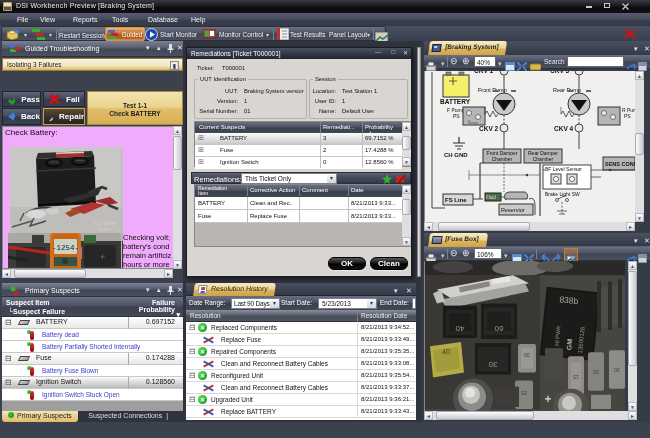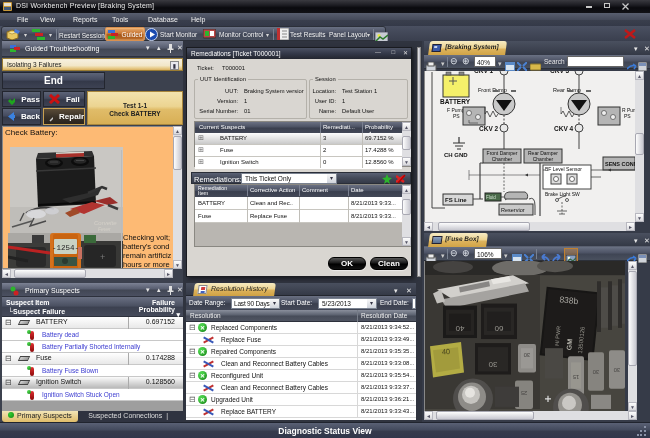--- a/index.html
+++ b/index.html
@@ -39,21 +39,21 @@
 .hico { position:absolute; top:3px; font-size:7px; color:#e8e8e8; }
 .isobar { position:absolute; left:0; top:17px; width:181px; height:13px; font-size:6.5px; color:#222; padding:2px 0 0 4px;
   background:linear-gradient(#f7f1e0, #f2e7c8 60%, #e8cd8c 82%, #d9b163); border:1px solid #9a7c33; }
 .dkbtn { position:absolute; display:flex; align-items:center; justify-content:center; color:#fff; font-weight:bold;
   background:linear-gradient(#5d6478, #454b5f 45%, #343949 55%, #3d4253); border:1px solid #23262f; }
 .dkbtn.sm { font-size:8px; justify-content:flex-start; padding-left:5px; }
 .dkbtn.sm svg { margin-right:6px !important; }
 .dkbtn.rep { background:linear-gradient(#5a4c38, #3a3228 50%, #2a241d); border:1px solid #c8a050; }
 .goldbtn { position:absolute; left:85px; top:50px; width:96px; height:34px; text-align:center; font-size:6.5px; font-weight:bold; color:#222; padding-top:10px; line-height:8px;
   background:linear-gradient(#f3e3ae, #ecd491 45%, #e0bc69 55%, #d8af55); border:1px solid #a8863c; }
-.gtcontent { position:absolute; left:0px; top:85px; width:171px; height:143px; background:#fdba74; overflow:hidden; border:1px solid #888; border-right:none; }
+.gtcontent { position:absolute; left:0px; top:85px; width:171px; height:143px; background:#f0abfc; overflow:hidden; border:1px solid #888; border-right:none; }
 .gttext { position:absolute; left:120px; width:50px; font-size:7.5px; color:#111; line-height:10px; overflow:hidden; white-space:nowrap; }
 .vsb { position:absolute; width:9px; background:#dfdfe2; }
 .hsb { position:absolute; height:9px; background:#dfdfe2; }
 .sba { position:absolute; width:9px; height:9px; font-size:5px; color:#556; text-align:center; line-height:9px; background:linear-gradient(#fdfdfd,#d8d8dc); border:1px solid #b8b8c0; }
 .sbt { position:absolute; left:0; width:9px; background:linear-gradient(90deg,#fdfdfd,#c8c8d0); border:1px solid #a8a8b2; border-radius:2px; }
 .sbt2 { position:absolute; top:0; height:9px; background:linear-gradient(#fdfdfd,#c8c8d0); border:1px solid #a8a8b2; border-radius:2px; }
 .pshdr { position:absolute; left:0; top:14px; width:181px; height:20px; color:#fff; font-size:7px; font-weight:bold;
   background:linear-gradient(#6a7082, #4c5263 45%, #3c4150 55%, #454a5a); border-bottom:1px solid #2d313c; }
 .psbody { position:absolute; left:0; top:34px; width:181px; height:94px; background:#9e9e9e; }
 .psrow { position:absolute; left:0; width:181px; height:12px; font-size:7px; color:#111; background:#fff; border-bottom:1px solid #c8c8c8; }
@@ -234,21 +234,20 @@
       <svg width="7" height="9" style="position:absolute;left:165px;top:3px">
           <rect x="2" y="0" width="3" height="5" fill="#e0e0e0"></rect>
           <rect x="0.5" y="4.5" width="6" height="1.5" fill="#e0e0e0"></rect>
           <rect x="3" y="6" width="1" height="3" fill="#e0e0e0"></rect>
         </svg>
       <span class="hico" style="left:175px">✕</span>
     </div>
     <div class="isobar">Isolating 3 Failures
       <span style="position:absolute;right:3px;top:2px;width:9px;height:9px;background:#e8e8ee;border:1px solid #888;font-size:6px;text-align:center;line-height:8px;color:#334;">▮</span>
     </div>
-    <div class="dkbtn" style="left:0px;top:31px;width:103px;height:17px;font-size:10px;">End</div>
     <div class="dkbtn sm" style="left:0px;top:50px;width:39px;height:16px;"><svg width="13" height="11" style="margin-right:2px">
           <path d="M1 6 L4 9 L12 1" stroke="#1ea51e" stroke-width="3" fill="none"></path>
         </svg>Pass</div>
     <div class="dkbtn sm" style="left:41px;top:50px;width:42px;height:16px;"><svg width="11" height="10" style="margin-right:2px">
           <path d="M1 1 L10 9 M10 1 L1 9" stroke="#c11" stroke-width="3" fill="none"></path>
         </svg>Fail</div>
     <div class="dkbtn sm" style="left:0px;top:67px;width:39px;height:17px;"><svg width="12" height="9" style="margin-right:2px">
           <path d="M6 0 L0 4.5 L6 9 L6 6 L12 6 L12 3 L6 3 Z" fill="#3b82e0"></path>
         </svg>Back</div>
     <div class="dkbtn sm rep" style="left:41px;top:67px;width:42px;height:17px;"><svg width="11" height="10" style="margin-right:2px">
@@ -852,26 +851,13 @@
         <div class="sbt" style="top:10px;height:95px"></div>
         <div class="sba" style="bottom:0">▼</div>
       </div>
     <div class="hsb" style="left:0px;top:178px;width:213px;">
         <div class="sba" style="left:0">◄</div>
         <div class="sbt2" style="left:12px;width:98px"></div>
         <div class="sba" style="right:0">►</div>
       </div>
   </div>
 
-  <div id="statusbar" class="abs">
-      <div class="t">Diagnostic Status View</div>
-  <svg width="10" height="10" style="position:absolute;right:3px;bottom:2px">
-        <g fill="#8a92a6">
-          <rect x="7" y="0" width="2" height="2"></rect>
-          <rect x="7" y="4" width="2" height="2"></rect>
-          <rect x="7" y="8" width="2" height="2"></rect>
-          <rect x="3" y="4" width="2" height="2"></rect>
-          <rect x="3" y="8" width="2" height="2"></rect>
-          <rect x="0" y="8" width="2" height="2"></rect>
-        </g>
-      </svg>
-    </div>
 </div>
 
 </body></html>

